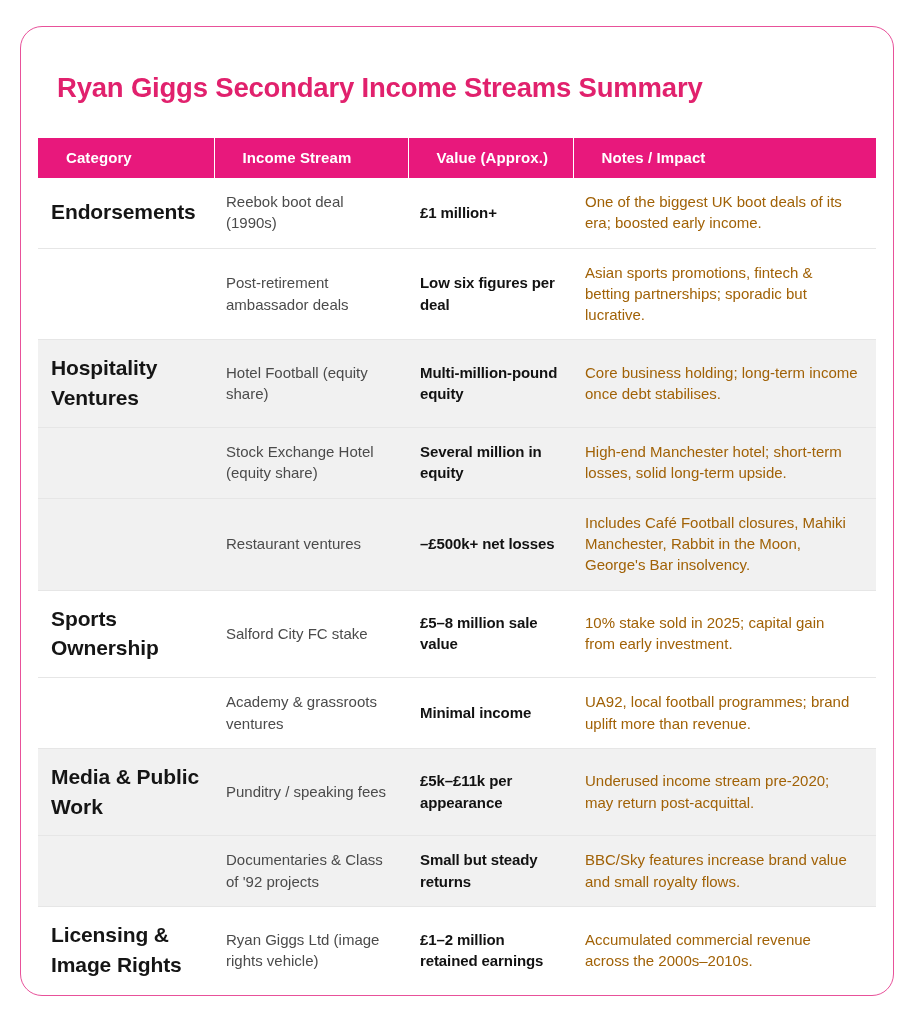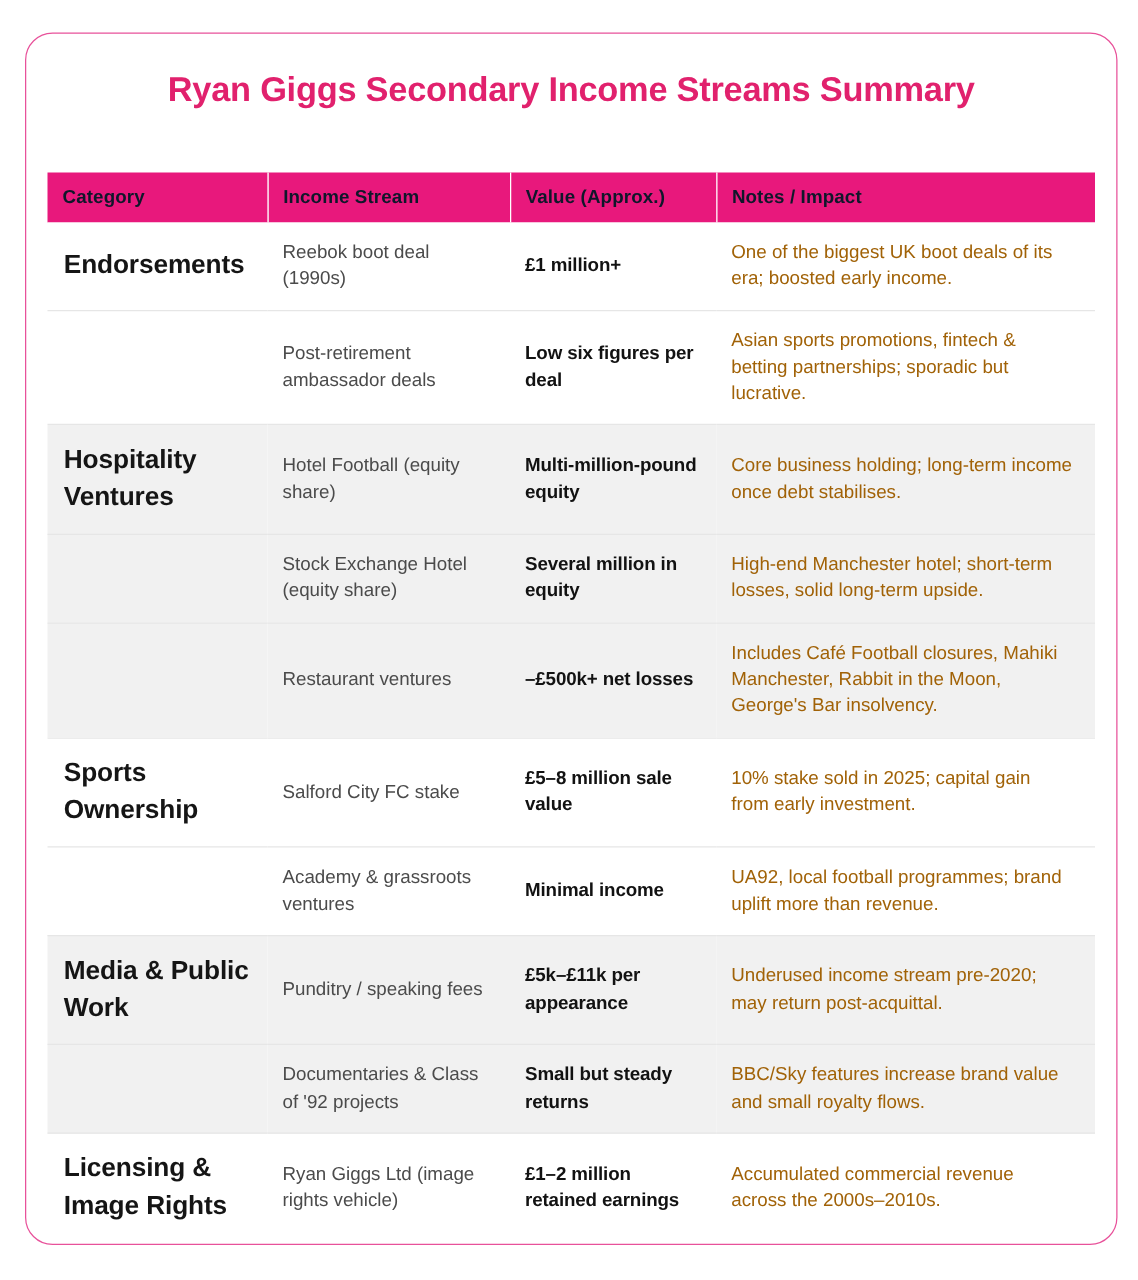--- a/index.html
+++ b/index.html
@@ -23,23 +23,23 @@
     width: 874px;
     height: 970px;
     box-sizing: border-box;
     border: 1.5px solid #e8519a;
     border-radius: 22px;
     background: #ffffff;
     overflow: hidden;
   }
 
   #page-title {
-    margin: 0;
+    margin: 16px;
     padding: 28px 20px 0 20px;
-    text-align: center;
+    text-align: left;
     font-size: 27.5px;
     font-weight: bold;
     letter-spacing: -0.2px;
     color: #e1216d;
     line-height: 1.2;
   }
 
   #table-wrap {
     position: absolute;
     left: 17px;
@@ -53,25 +53,25 @@
     table-layout: fixed;
   }
 
   table.income-table col.c-cat     { width: 176px; }
   table.income-table col.c-stream  { width: 194px; }
   table.income-table col.c-value   { width: 165px; }
   table.income-table col.c-notes   { width: auto; }
 
   thead th {
     background: #e8187c;
-    color: #0f172a;
+    color: #ffffff;
     font-size: 15px;
     font-weight: bold;
     text-align: left;
-    padding: 11px 12px 12px 12px;
+    padding: 11px 12px 12px 28px;
     vertical-align: middle;
     border-right: 1.5px solid #ffffff;
     letter-spacing: 0.1px;
   }
   thead th:last-child { border-right: none; }
 
   tbody tr.band-white { background: #ffffff; }
   tbody tr.band-grey  { background: #f1f1f1; }
 
   tbody td {

